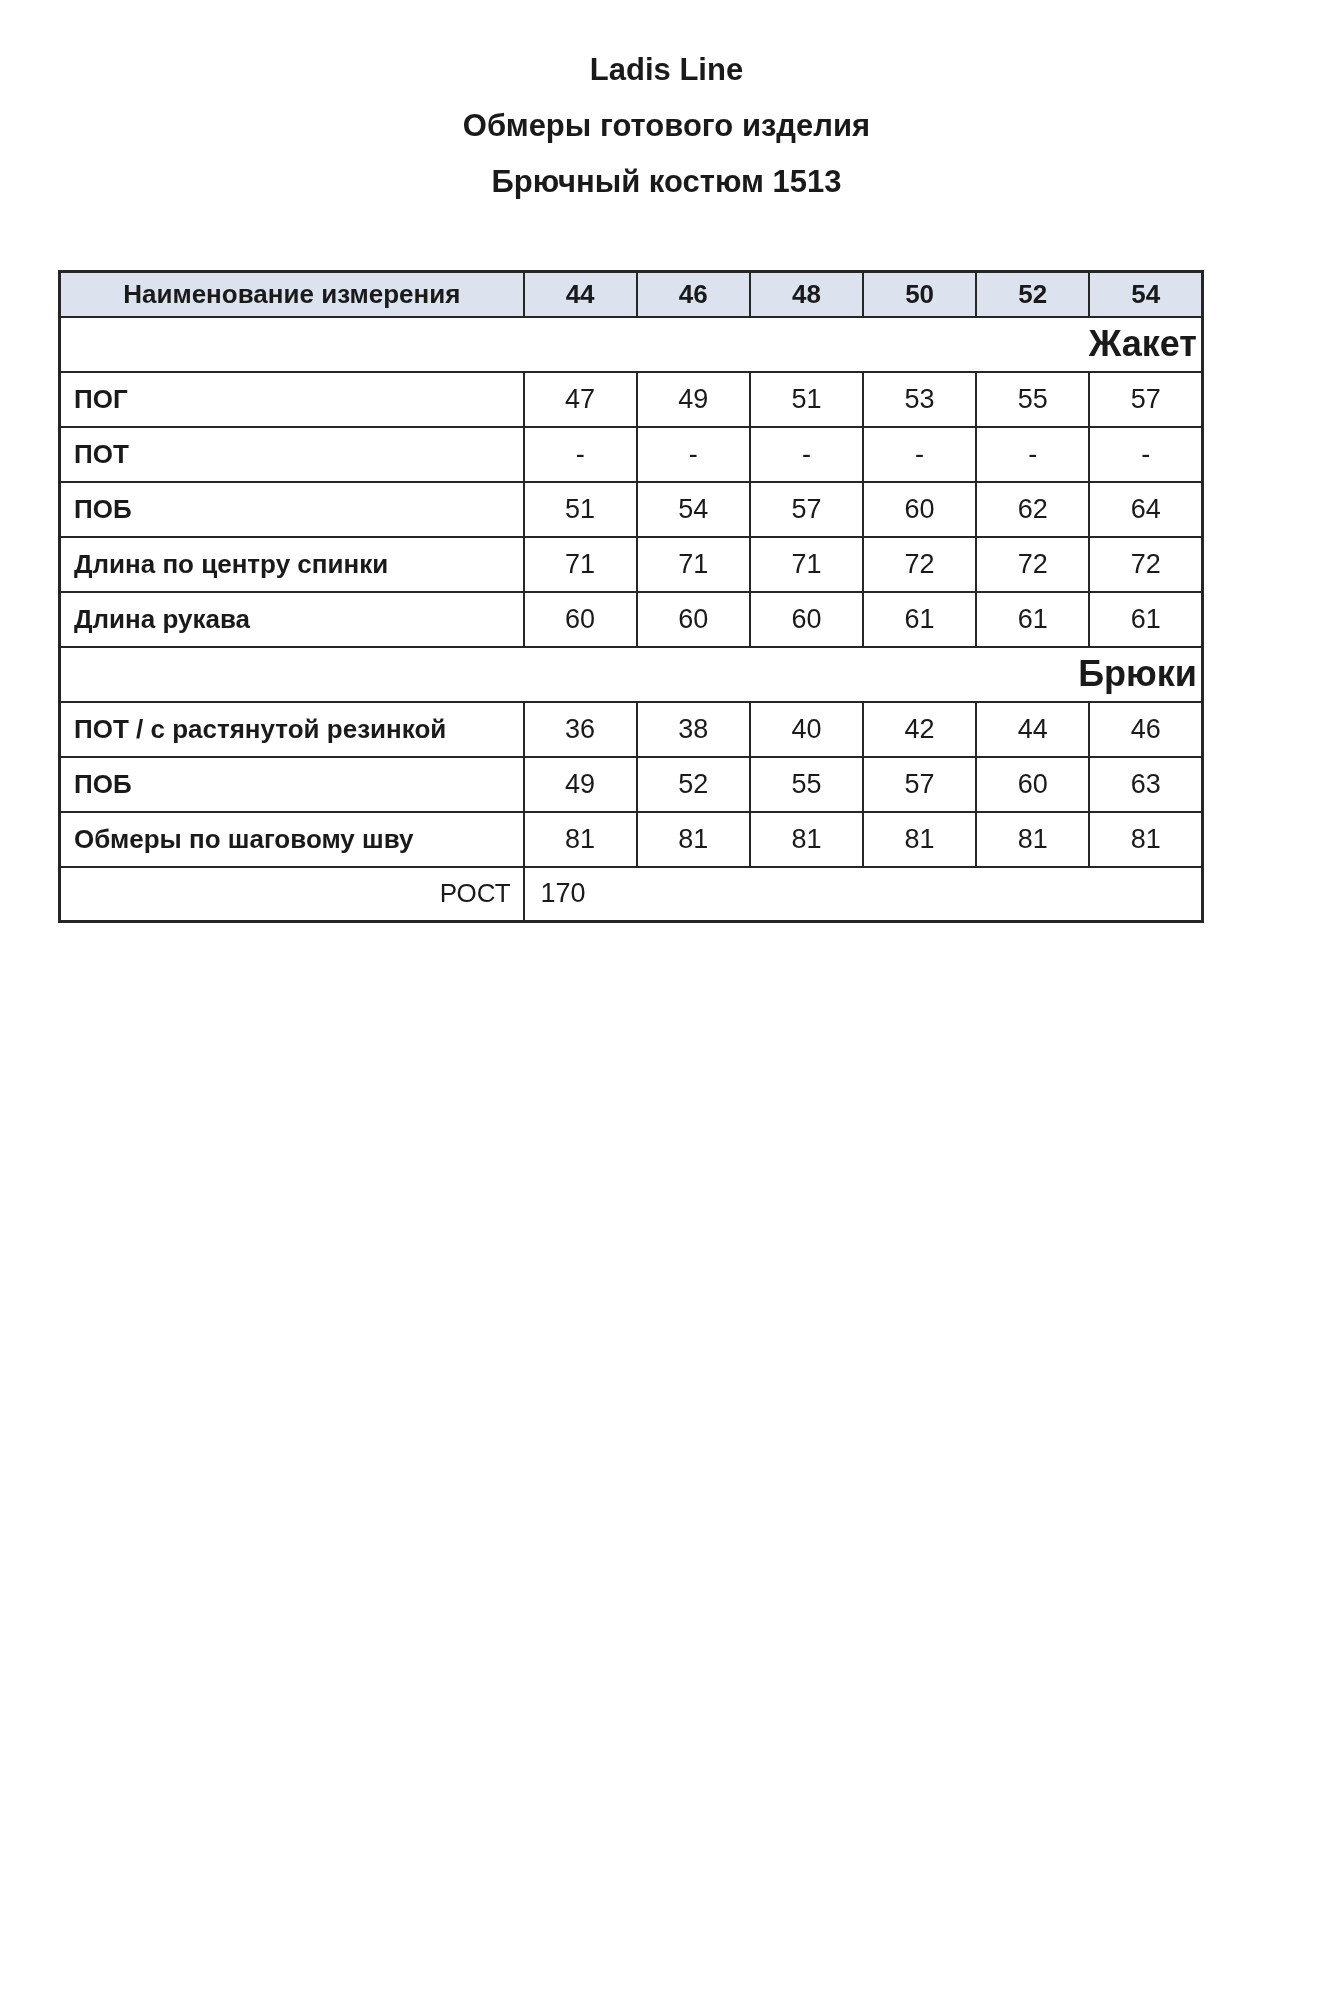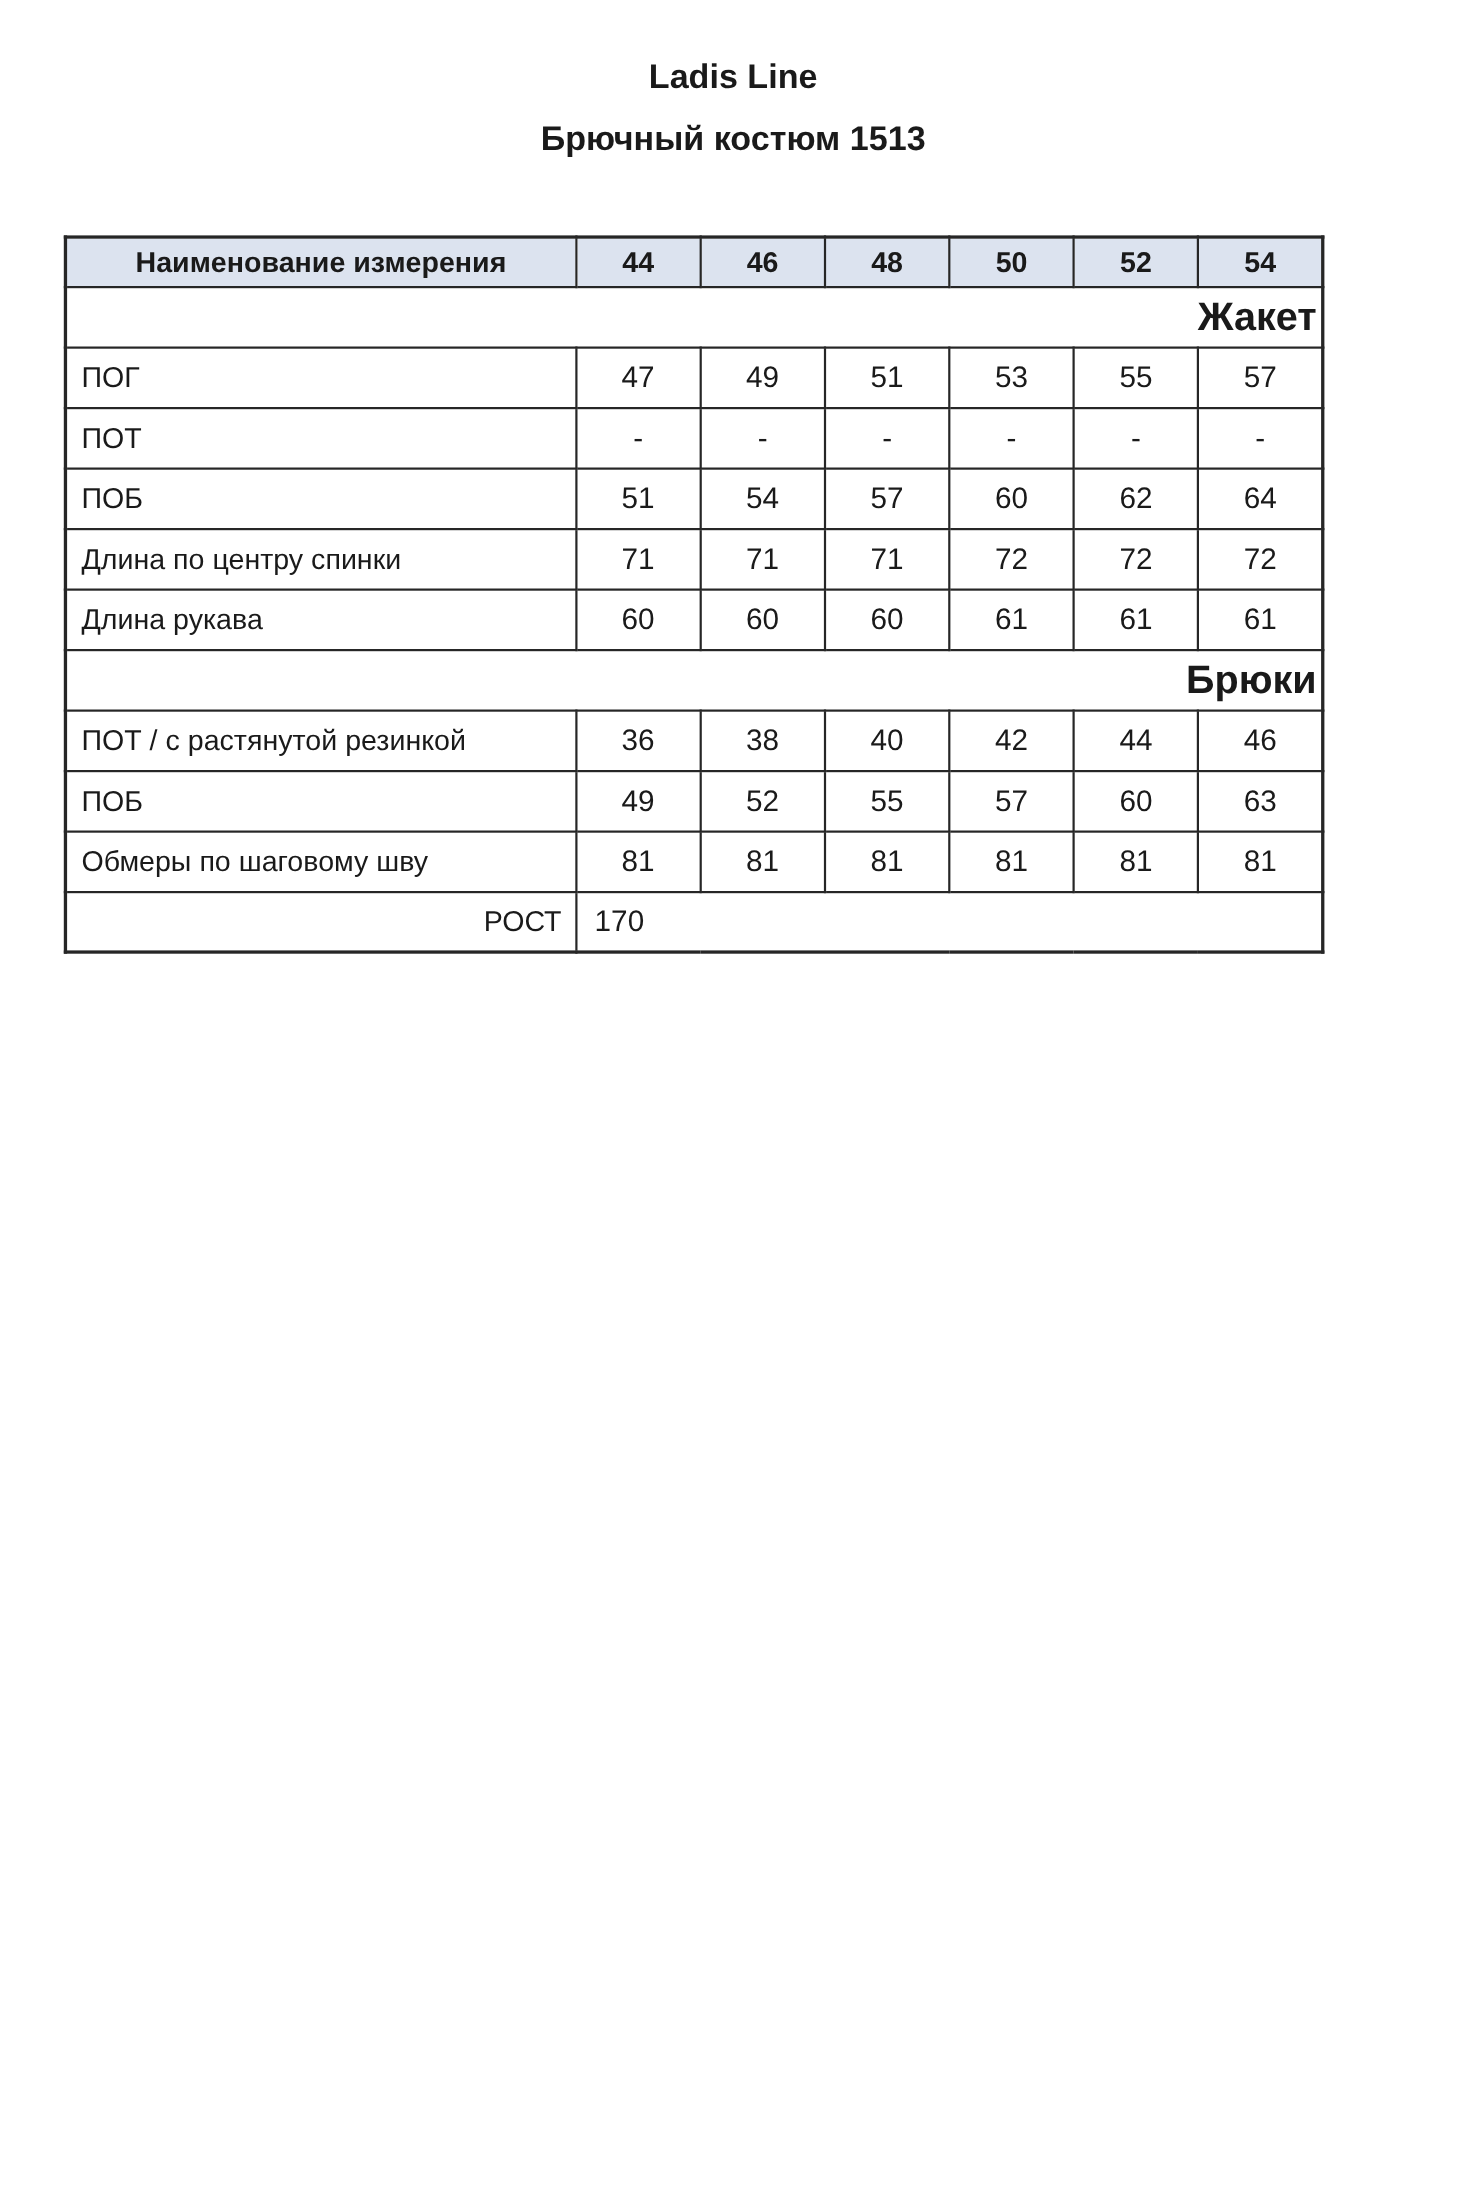--- a/index.html
+++ b/index.html
@@ -46,20 +46,21 @@
     height:55px;
     font-size:27px;
     font-weight:normal;
     text-align:center;
     padding:0 4px;
   }
   table.meas td.label{
     text-align:left;
     font-size:26px;
     padding:0 8px 0 13px;
+    font-weight:bold;
   }
   table.meas tr.section td{
     font-weight:bold;
     text-align:right;
     font-size:36px;
   }
   table.meas td.rost-label{
     text-align:right;
     font-size:26px;
     padding:0 12px 0 4px;
@@ -67,20 +68,21 @@
   table.meas td.rost-value{
     text-align:left;
     padding:0 4px 0 16px;
   }
 </style>
 </head>
 <body>
 
 <div class="page">
   <h1 class="title brand">Ladis Line</h1>
+  <h2 class="title subtitle">Обмеры готового изделия</h2>
   <h2 class="title product">Брючный костюм 1513</h2>
 
   <table class="meas">
       <colgroup>
         <col style="width: 40.6%;">
         <col style="width: 9.9%;">
         <col style="width: 9.9%;">
         <col style="width: 9.9%;">
         <col style="width: 9.9%;">
         <col style="width: 9.9%;">

